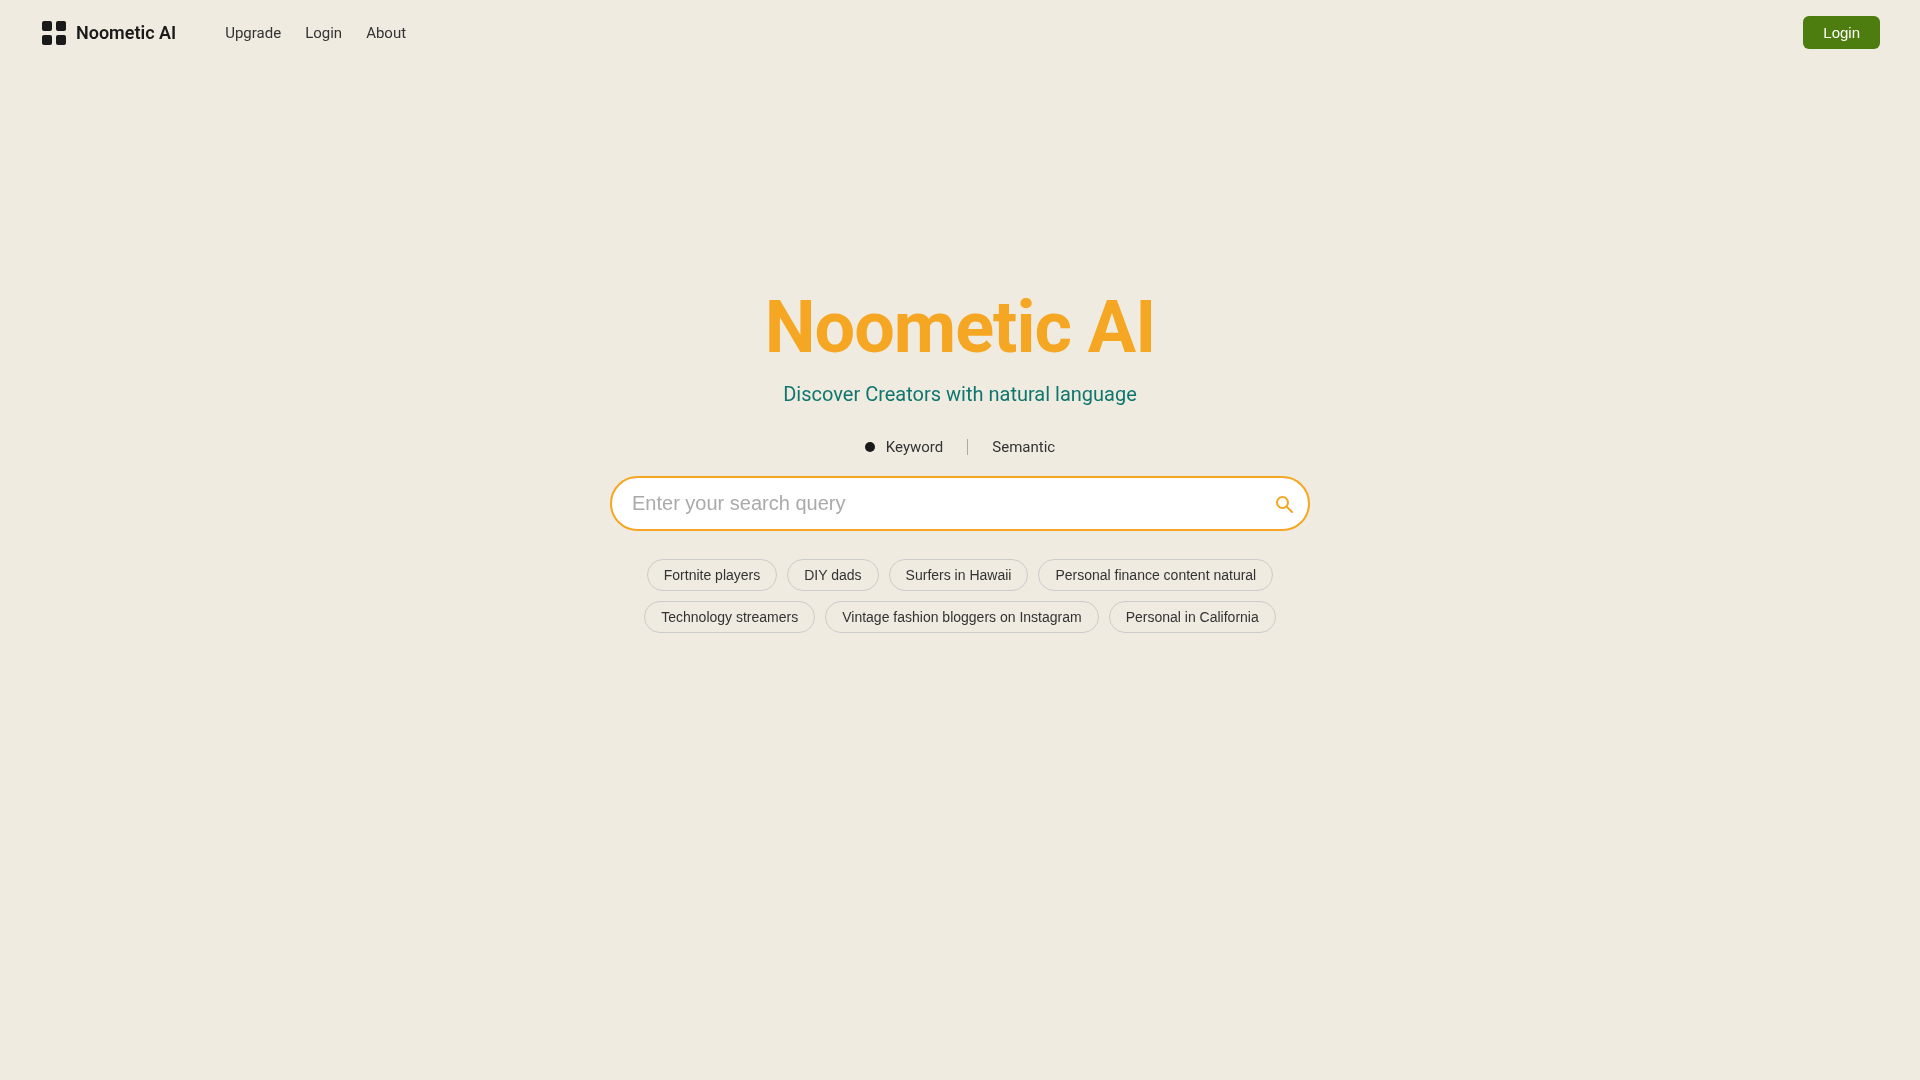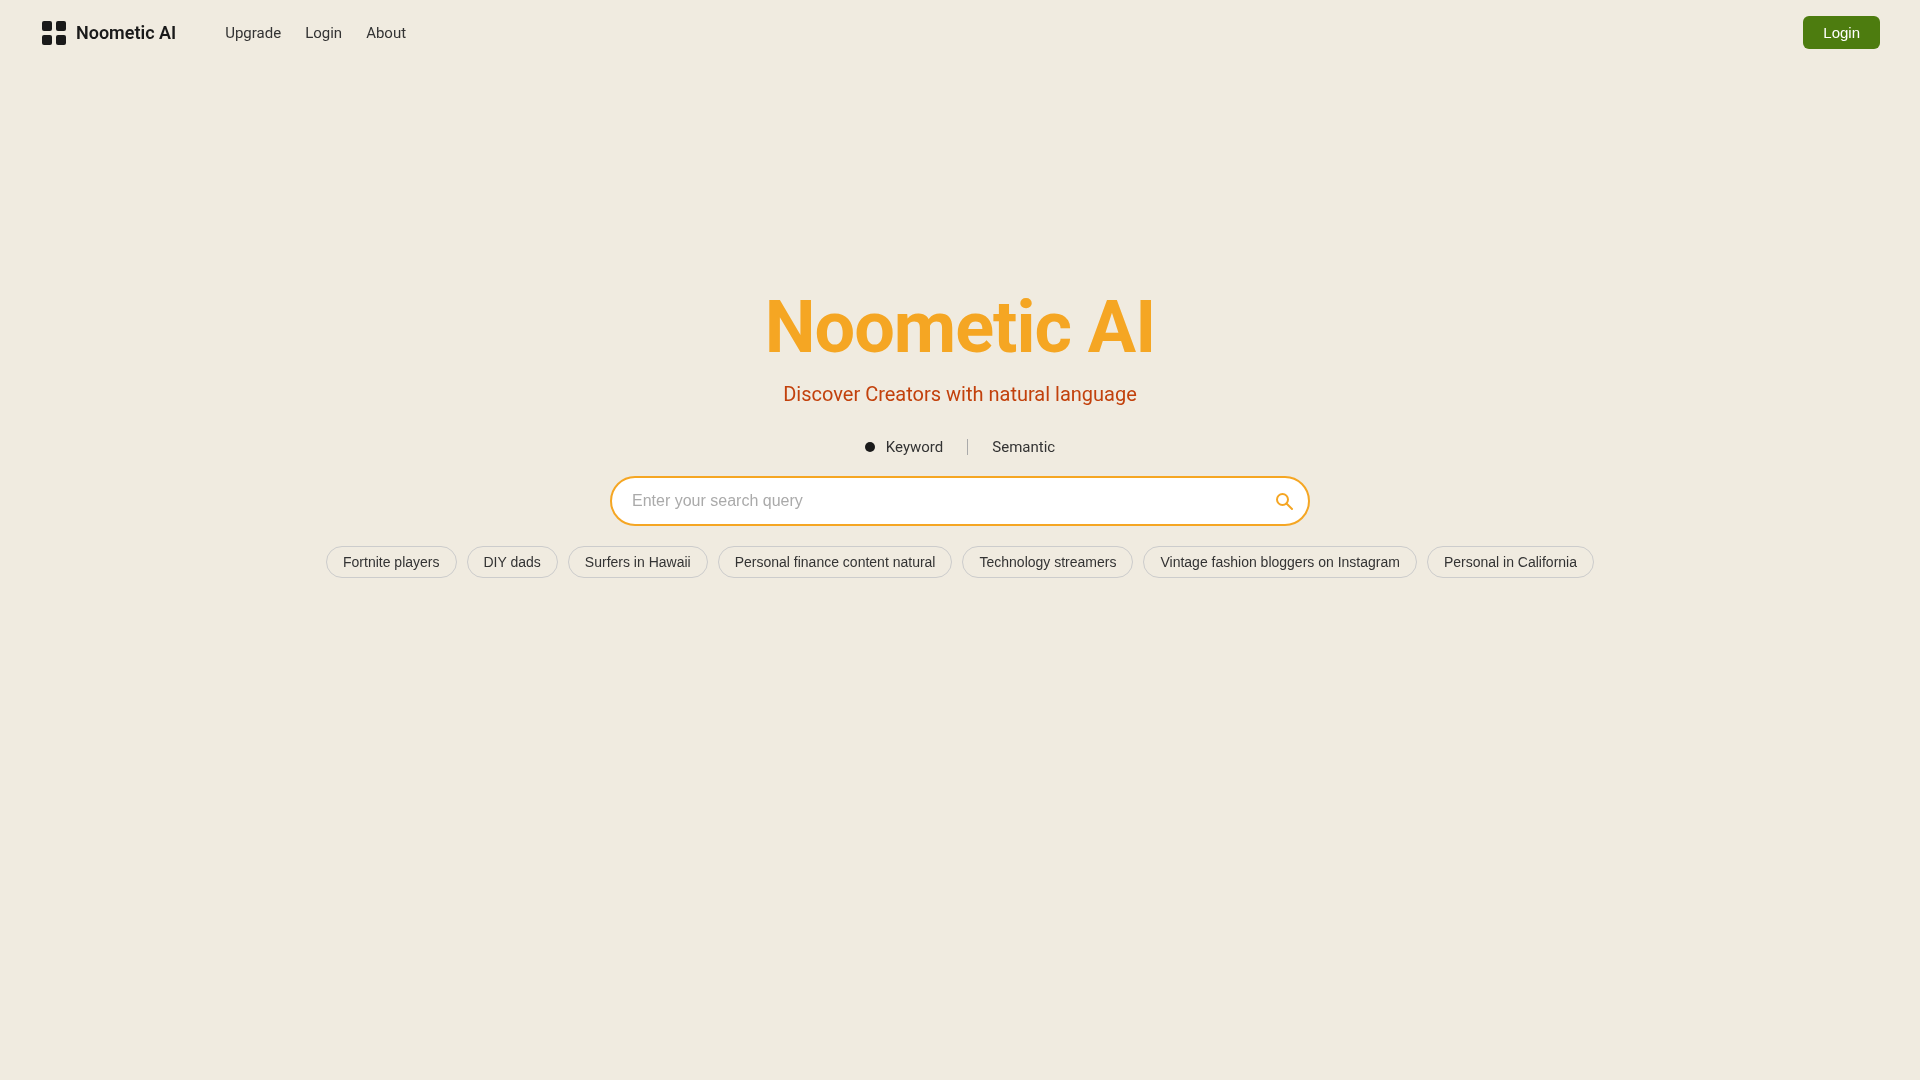--- a/index.html
+++ b/index.html
@@ -85,21 +85,21 @@
     .hero-title {
       font-size: 72px;
       font-weight: 700;
       color: #f5a623;
       margin-bottom: 12px;
       letter-spacing: -1px;
     }
 
     .hero-subtitle {
       font-size: 20px;
-      color: #c2410c;
+      color: #0f766e;
       margin-bottom: 32px;
       font-weight: 400;
     }
 
     
     .search-mode-toggle {
       display: flex;
       align-items: center;
       gap: 24px;
       margin-bottom: 20px;
@@ -132,21 +132,21 @@
       width: 700px;
       position: relative;
       margin-bottom: 16px;
     }
 
     .search-input {
       width: 100%;
       padding: 14px 48px 14px 20px;
       border-radius: 50px;
       border: 2px solid #f5a623;
-      font-size: 16px;
+      font-size: 20px;
       background-color: #fff;
       color: #666;
       outline: none;
     }
 
     .search-input::placeholder {
       color: #aaa;
     }
 
     .search-icon-btn {
@@ -159,23 +159,24 @@
       cursor: pointer;
       color: #f5a623;
       display: flex;
       align-items: center;
       justify-content: center;
     }
 
     
     .suggestions {
       display: flex;
+      flex-direction: column;
       align-items: center;
       gap: 10px;
-      margin-top: 4px;
+      margin-top: 12px;
     }
 
     .suggestions-row {
       display: flex;
       gap: 10px;
       flex-wrap: wrap;
       justify-content: center;
     }
 
     .chip {

